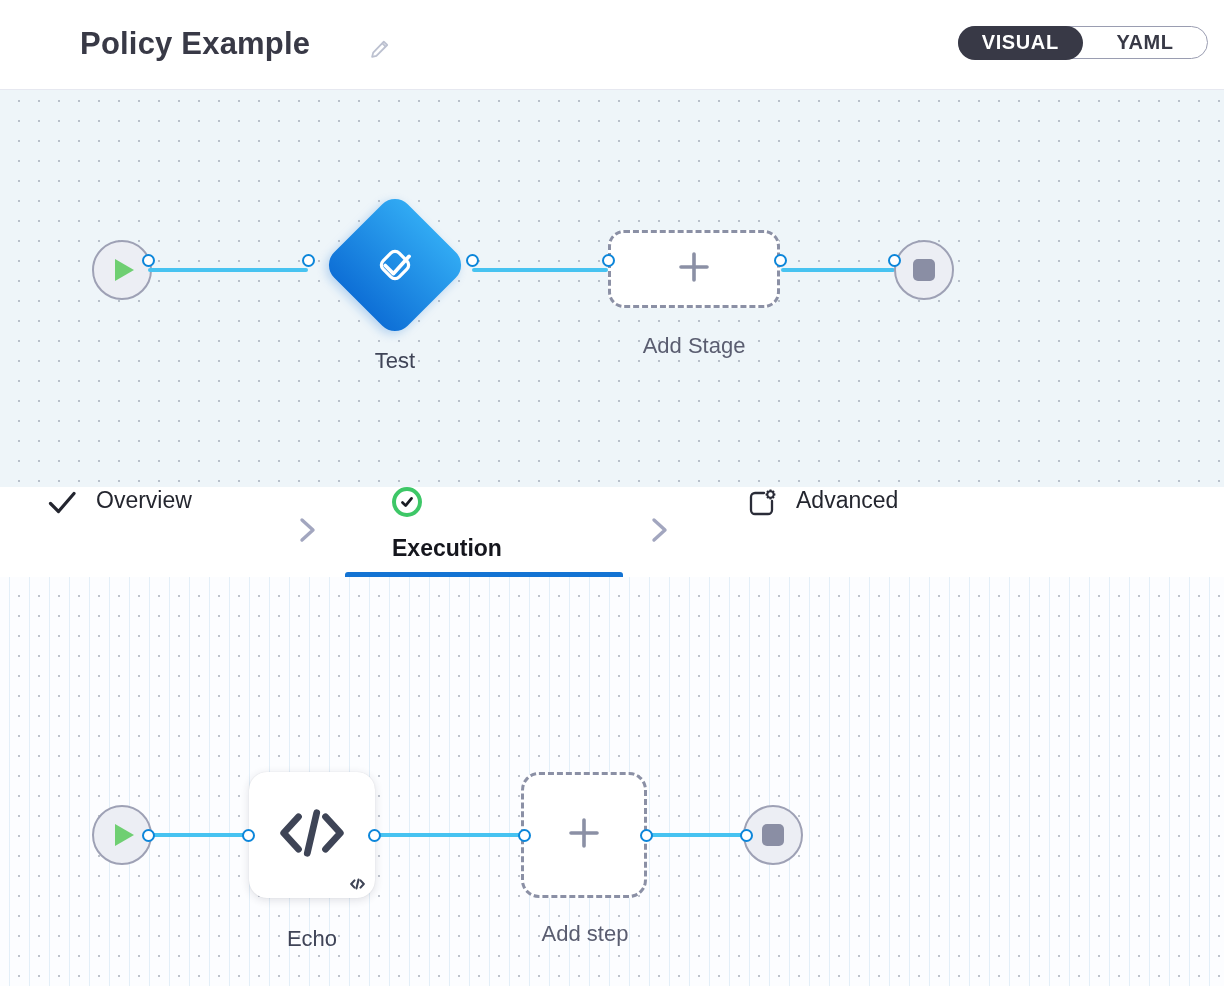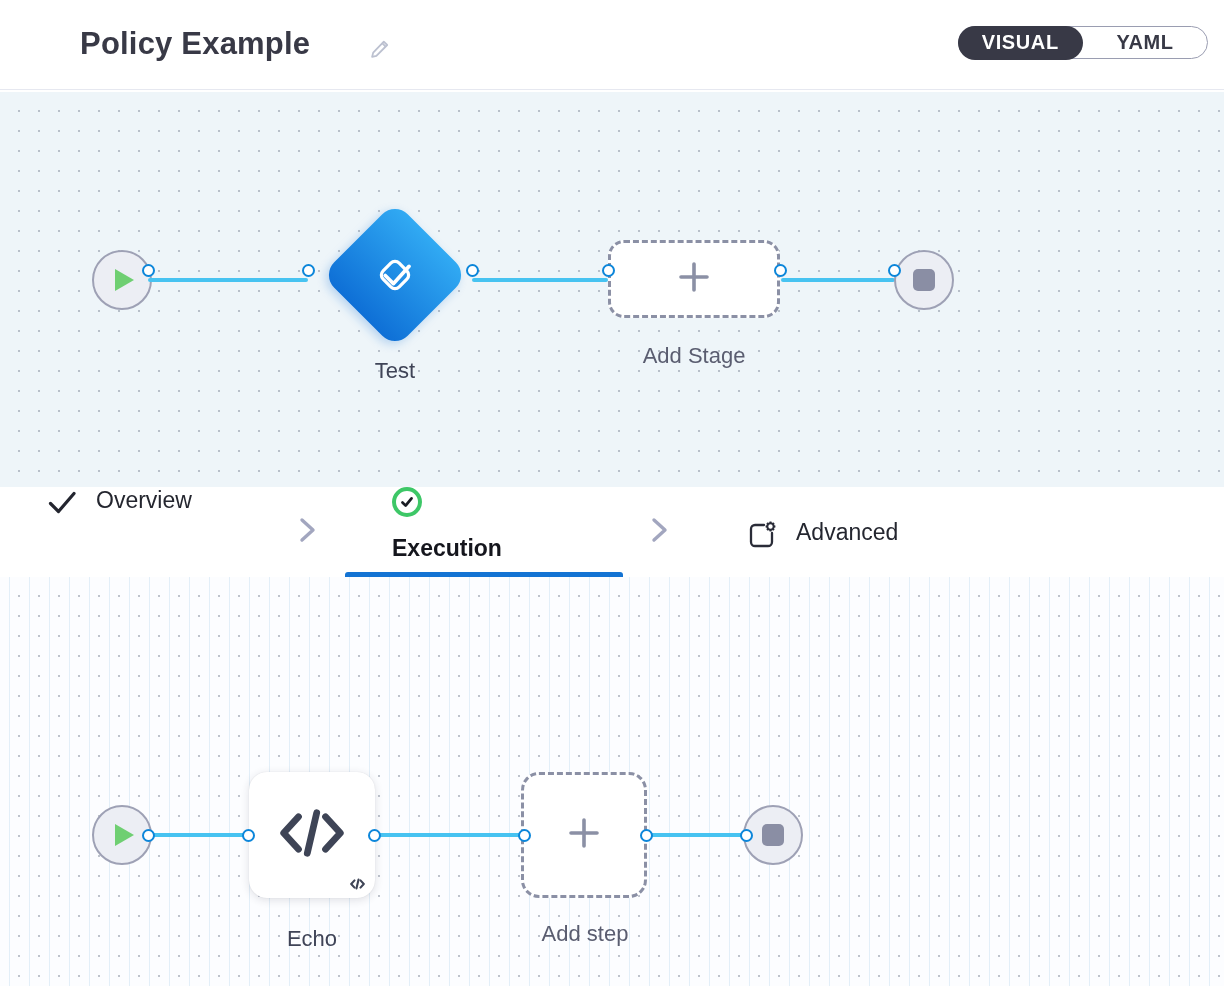--- a/index.html
+++ b/index.html
@@ -18,21 +18,21 @@
                  border:1.5px solid #9a9db1; border-radius:17px; background:#fff;
                  display:flex; align-items:stretch; }
   .toggle-seg { flex:1 1 50%; display:flex; align-items:center; justify-content:center;
                 font-size:20px; font-weight:700; letter-spacing:.6px; color:#383946;
                 border-radius:17px; cursor:pointer; }
   .toggle-seg.selected { background:#383946; color:#fff; margin:-1.5px 0 -1.5px -1.5px;
                          flex-basis:calc(50% + 1.5px); }
 
   
   .canvas { position:absolute; left:0; width:1224px; }
-  .canvas-stage { top:92px; height:500px; background-color:#eef5f9;
+  .canvas-stage { top:82px; height:500px; background-color:#eef5f9;
     background-image: radial-gradient(rgba(128,138,154,.5) 1.2px, transparent 1.3px);
     background-size:20px 20px; background-position:9px 9px; }
   .canvas-step { top:577px; height:409px; background-color:#fcfdff;
     background-image:
       linear-gradient(to right, rgba(168,205,233,.30) 1.5px, transparent 1.5px),
       radial-gradient(rgba(128,138,154,.5) 1.2px, transparent 1.3px);
     background-size:20px 20px, 20px 20px; background-position:9px 9px, 9px 9px; }
 
   
   .edge { position:absolute; height:4px; background:#47c3f1; border-radius:2px; }
@@ -165,21 +165,21 @@
       </span>
       <span class="tab-label active">Execution</span>
     </div>
 
     <span class="tab-chevron" style="left:648px;">
       <svg width="22" height="28" viewBox="0 0 22 28" fill="none">
         <path d="M6 4l11 10L6 24" stroke="#a2a6bf" stroke-width="3.4" stroke-linecap="round" stroke-linejoin="round"></path>
       </svg>
     </span>
 
-    <div class="tab-item" style="left:746px;margin-top:32px;">
+    <div class="tab-item" style="left:746px;">
       <span>
         <svg width="32" height="32" viewBox="0 0 32 32" fill="none">
           <path d="M26 14v9a4 4 0 0 1-4 4H9a4 4 0 0 1-4-4V10a4 4 0 0 1 4-4h9" stroke="#2a2c38" stroke-width="2.3" stroke-linecap="round"></path>
           <g stroke="#2a2c38" stroke-width="2">
             <circle cx="24.5" cy="7.5" r="3.2" fill="none"></circle>
             <path d="M24.5 2.6v2M24.5 10.4v2M29.4 7.5h-2M21.6 7.5h-2M28 4l-1.4 1.4M22.4 9.6L21 11M28 11l-1.4-1.4M22.4 5.4L21 4"></path>
           </g>
         </svg>
       </span>
       <span class="tab-label">Advanced</span>

